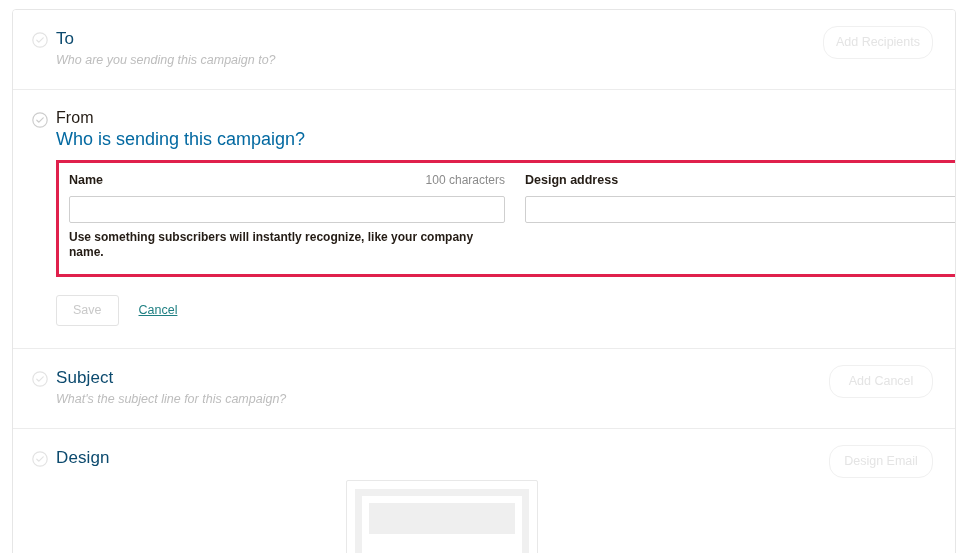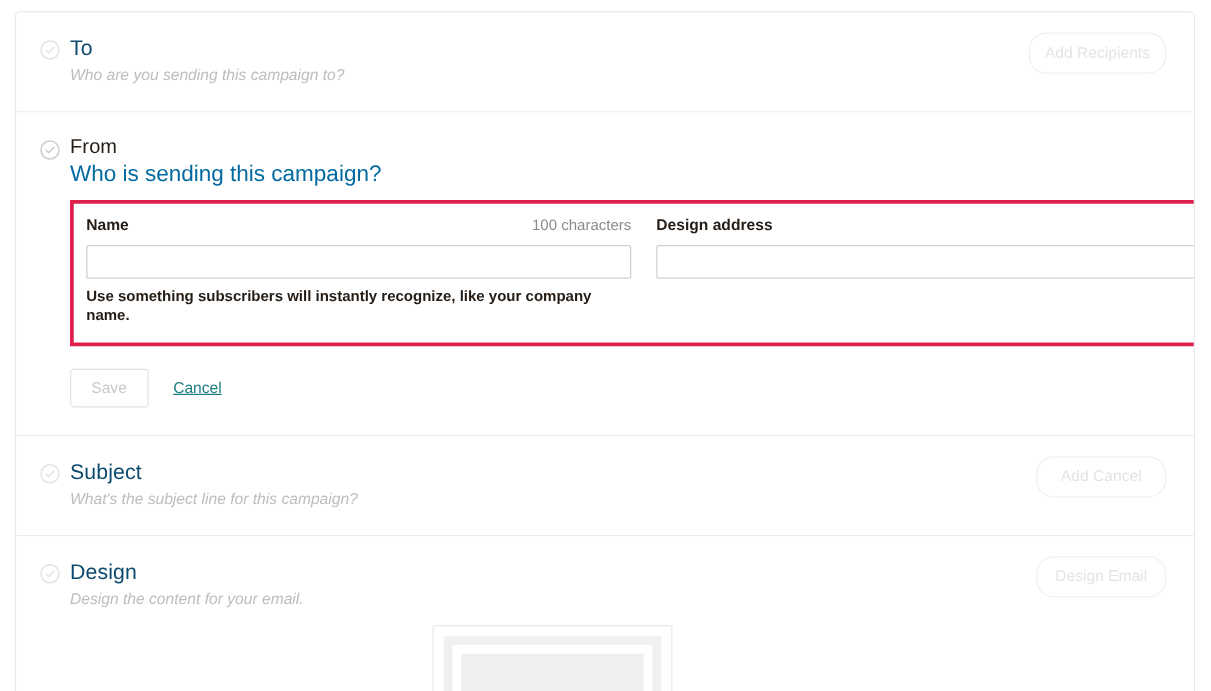--- a/index.html
+++ b/index.html
@@ -307,21 +307,20 @@
   <div class="section">
     <div class="section-inner" style="padding:18px 0 0 0;">
       <span class="status-icon">
         <svg width="16" height="16" viewBox="0 0 16 16">
           <circle cx="8" cy="8" r="7.2" fill="none" stroke="#e3e3e3" stroke-width="1.2"></circle>
           <path d="M4.8 8.2 L6.9 10.2 L11.2 5.8" fill="none" stroke="#e3e3e3" stroke-width="1.2" stroke-linecap="round" stroke-linejoin="round"></path>
         </svg>
       </span>
       <div class="section-head">
         <div class="section-title muted">Design</div>
-        <div class="section-sub muted">Design the content for your email.</div>
       </div>
       <div class="action-btn">Design Email</div>
 
       <div class="content-body">
         <div class="template-preview">
           <div class="tpl-frame">
             <div class="tpl-page">
               <div class="tpl-hero"></div>
 
             </div>

